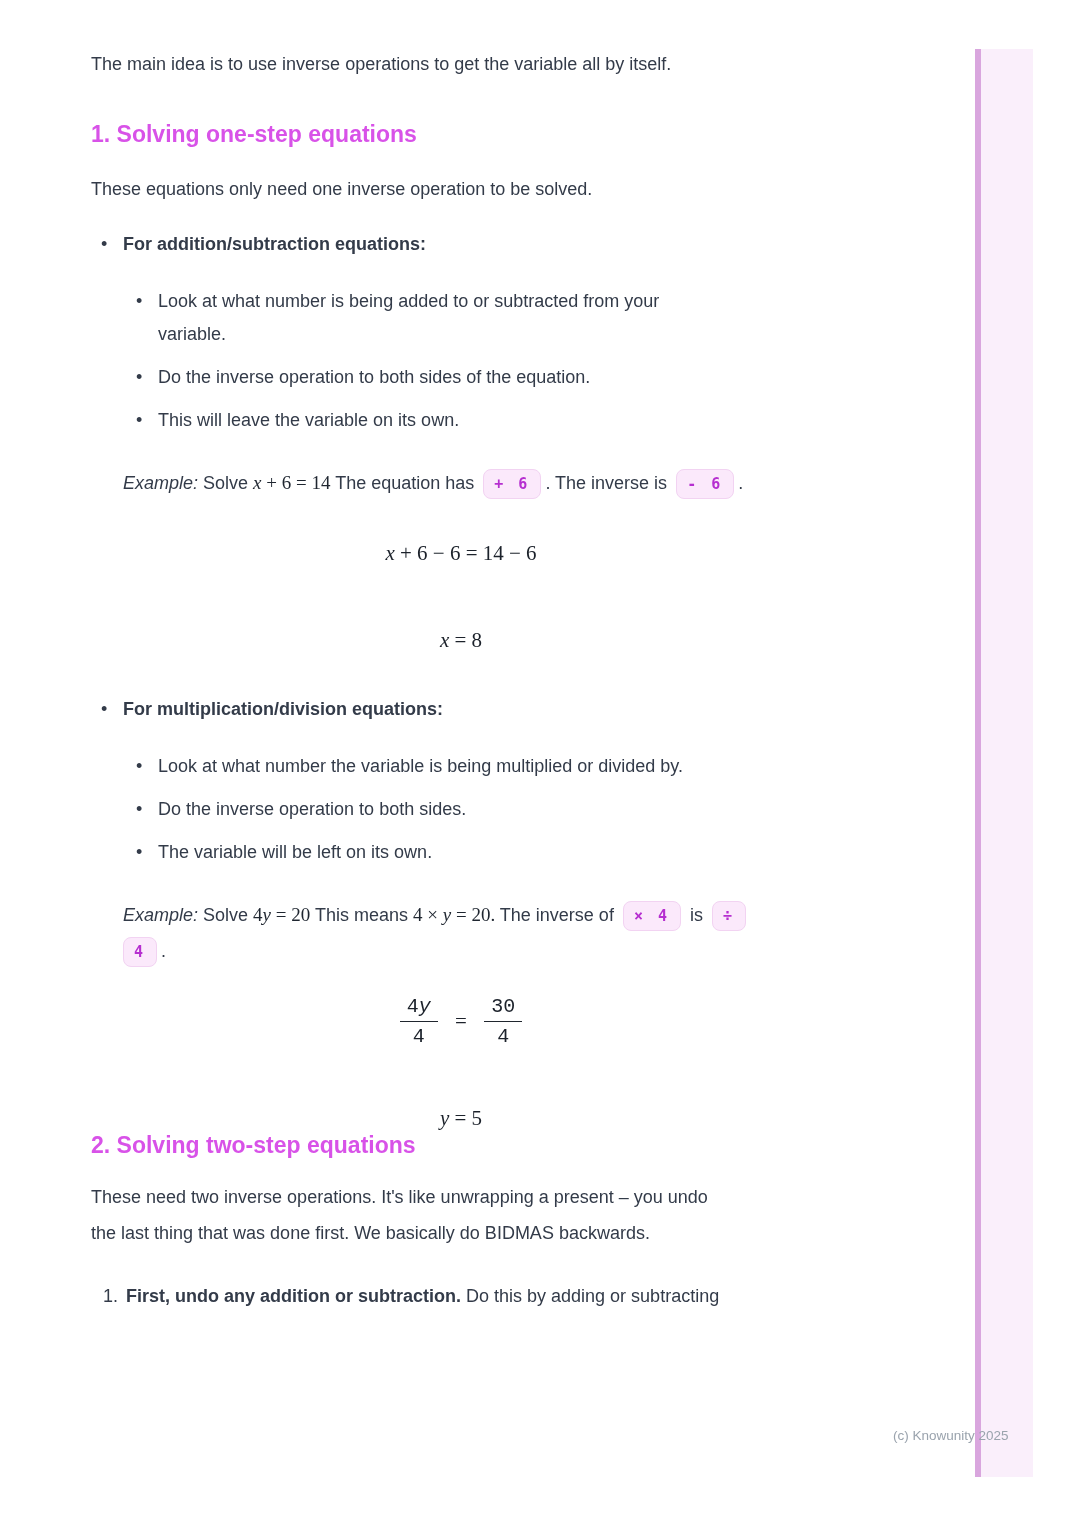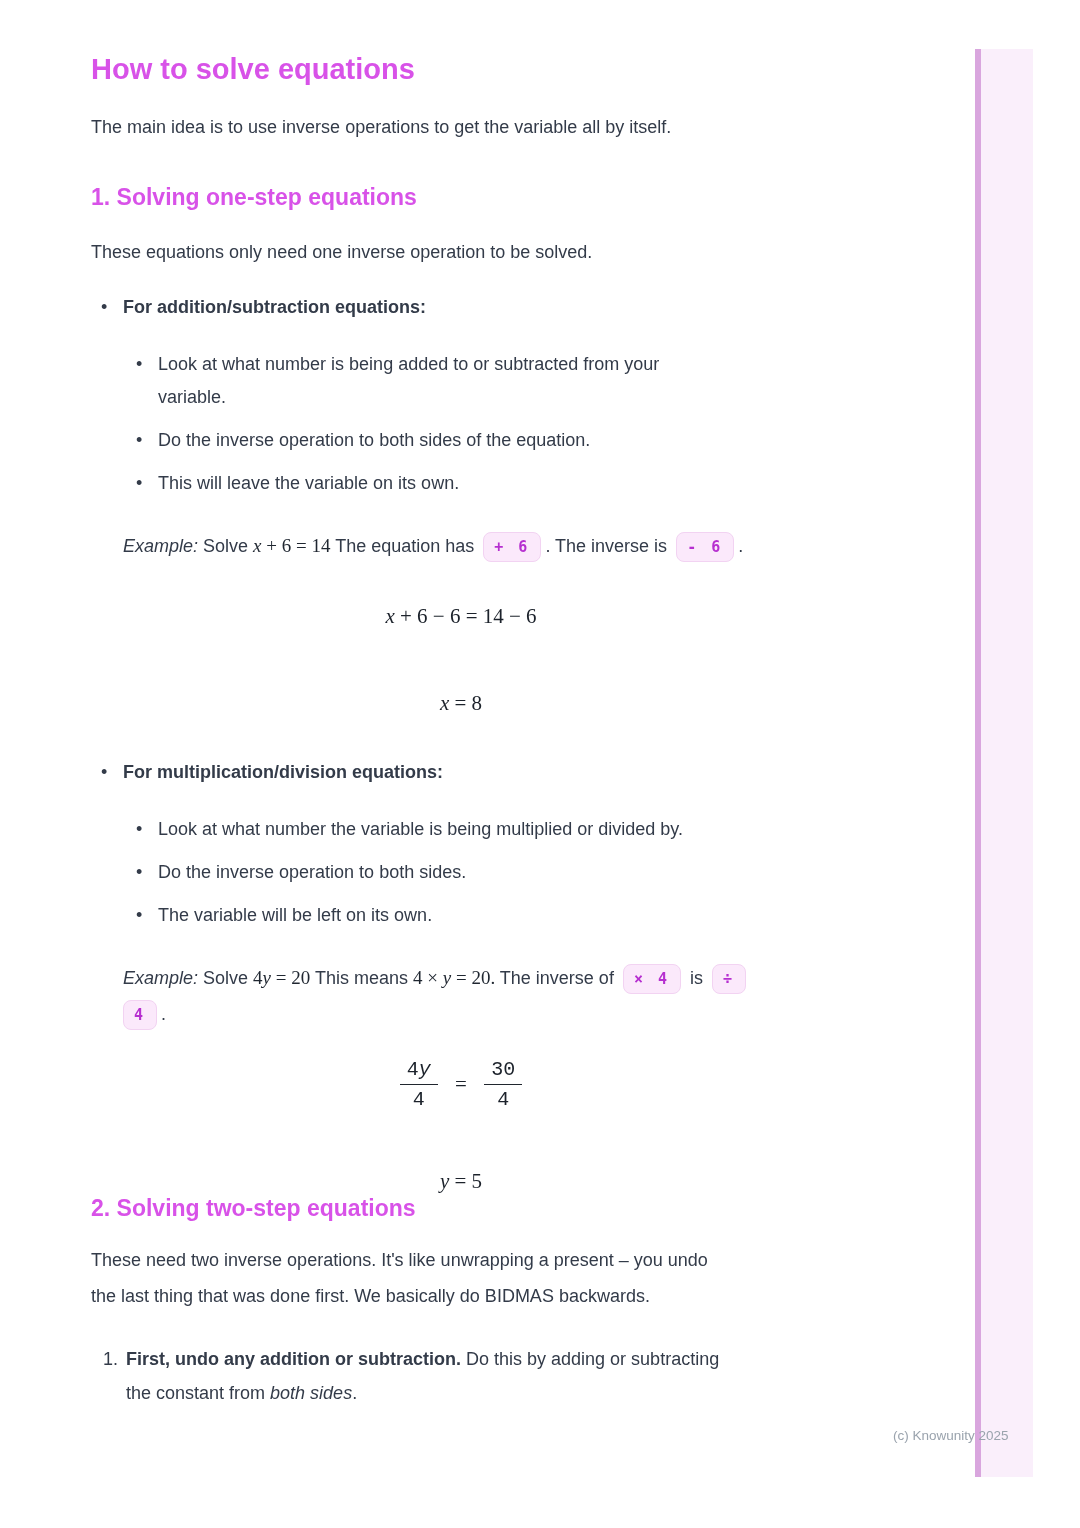--- a/index.html
+++ b/index.html
@@ -81,21 +81,20 @@
   .content{z-index:2;}
 </style>
 </head>
 <body>
 
 <div class="sidebar-line"></div>
 <div class="sidebar-panel"></div>
 
 <div class="content">
 
-  <h1>How to solve equations</h1>
 
   <p>The main idea is to use inverse operations to get the variable all by itself.</p>
 
   <h2 class="h2-s1">1. Solving one-step equations</h2>
 
   <p class="mt29">These equations only need one inverse operation to be solved.</p>
 
   <div class="li1">
     <span class="marker"></span>
     <span class="txt">For addition/subtraction equations:</span>
@@ -188,19 +187,18 @@
 
   <p class="mt28" style="line-height:36px;">
     <span class="line">These need two inverse operations. It's like unwrapping a present – you undo</span>
     <span class="line">the last thing that was done first. We basically do BIDMAS backwards.</span>
   </p>
 
   <div class="step">
     <span class="num">1.</span>
     <span>
       <span class="line"><b>First, undo any addition or subtraction.</b><span> Do this by adding or subtracting</span></span>
-      <span class="line"><span>the constant from </span><span class="it">both sides</span><span>.</span></span>
     </span>
   </div>
 
 </div>
 
 <div class="footer">(c) Knowunity 2025</div>
 
 </body></html>

